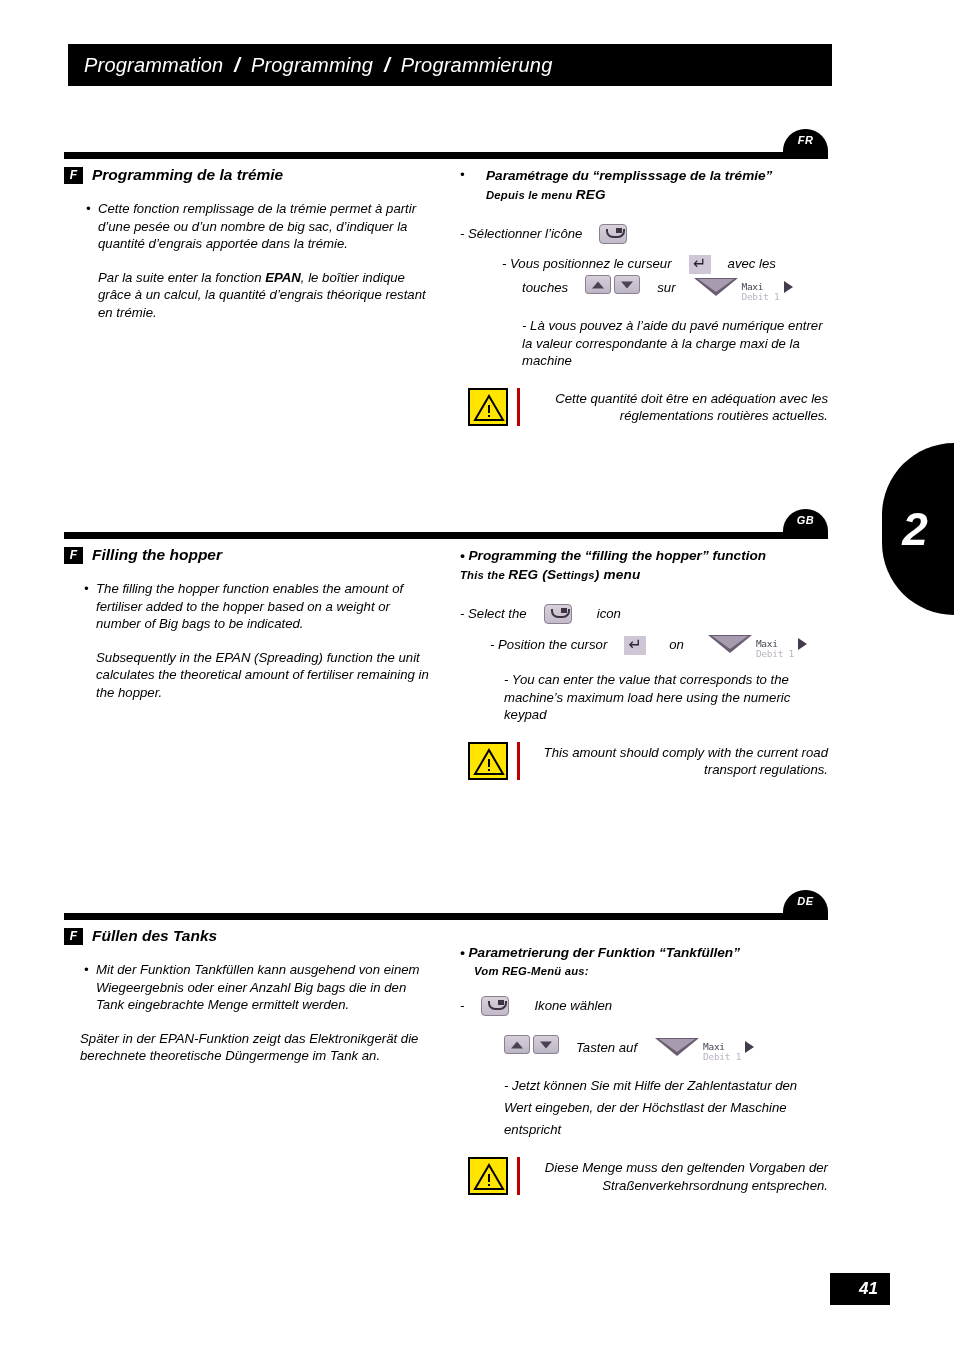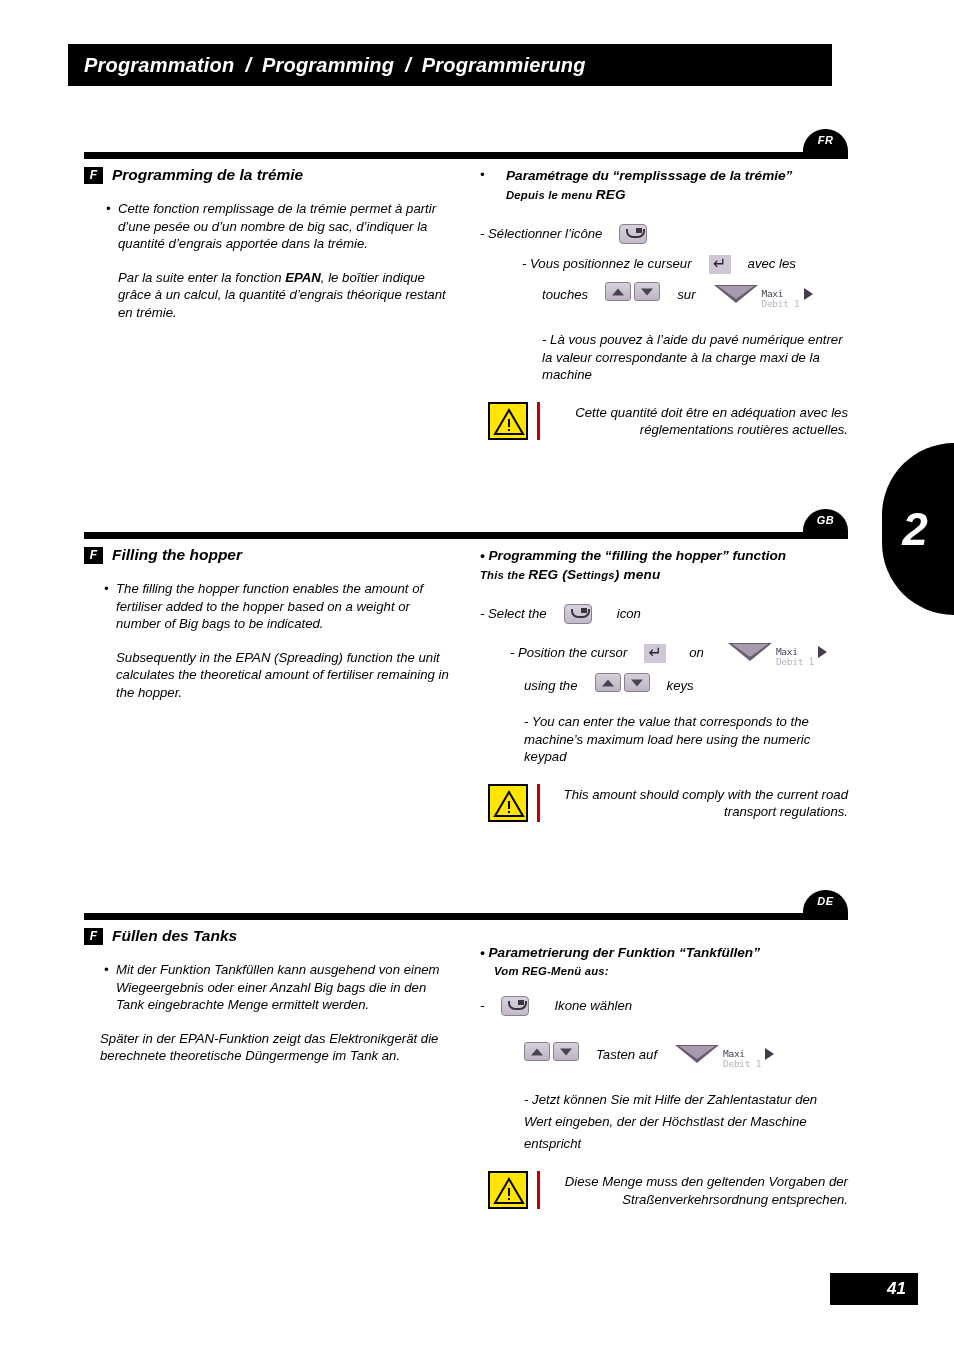--- a/index.html
+++ b/index.html
@@ -14,31 +14,31 @@
   }
 
   
   .titlebar {
     position: absolute; left: 68px; top: 44px;
     width: 764px; height: 42px;
     background: #000;
     display: flex; align-items: center;
   }
   .titlebar .t {
-    color: #fff; font-style: italic; font-weight: bold;
+    color: #fff; font-style: italic; font-weight: normal;
     font-size: 20px; letter-spacing: .2px;
     padding-left: 16px; white-space: pre;
   }
   .titlebar .sep {
     color: #fff; font-style: italic; font-weight: bold; font-size: 20px;
     padding: 0 11px;
   }
 
   
-  .section { position: absolute; left: 84px; width: 764px; }
+  .section { position: absolute; left: 64px; width: 764px; }
   .rule {
     position: absolute; left: 0; top: 0;
     width: 764px; height: 7px; background: #000;
   }
   .langbadge {
     position: absolute; width: 45px; height: 30px;
     background: #000;
     border-radius: 22px 22px 0 0;
     right: 0px; top: -23px;
     color: #fff; font-style: italic; font-weight: bold;
@@ -138,21 +138,21 @@
     content: ""; position: absolute; left: 50%; top: 50%;
     transform: translate(-50%, -50%);
     width: 0; height: 0;
     border-left: 6px solid transparent;
     border-right: 6px solid transparent;
   }
   .icon-arrows .up::before { border-bottom: 7px solid #4a4252; }
   .icon-arrows .down::before { border-top: 7px solid #4a4252; }
 
   .icon-maxi {
-    display: inline-block; vertical-align: middle; margin: 8px 6px;
+    display: inline-block; vertical-align: middle; margin: 0 6px;
     position: relative; width: 104px; height: 24px;
   }
   .icon-maxi .cone {
     position: absolute; left: 0; top: 2px;
     width: 0; height: 0;
     border-left: 22px solid transparent;
     border-right: 22px solid transparent;
     border-top: 18px solid #5c4f63;
     opacity: .92;
   }
@@ -211,21 +211,21 @@
     display: flex; align-items: center; justify-content: center;
   }
   .chapter-tab span {
     font-style: italic; font-weight: bold; font-size: 46px;
     padding-right: 6px;
   }
 
   
   .pagenum {
     position: absolute; left: 830px; top: 1273px;
-    width: 88px; height: 32px; background: #000;
+    width: 60px; height: 32px; background: #000;
     color: #fff; font-style: italic; font-weight: bold; font-size: 17px;
     display: flex; align-items: center; justify-content: flex-end;
     padding-right: 12px;
   }
 </style>
 </head>
 <body>
 
 <div class="titlebar">
   <span class="t">Programmation</span>
@@ -338,27 +338,20 @@
         <span class="w">- Position the cursor</span>
         <span class="icon-enter"></span>
         <span class="w" style="padding:0 6px">on</span>
         <span class="icon-maxi">
           <span class="cone"></span>
           <span class="cone2"></span>
           <span class="lbl">Maxi</span>
           <span class="lbl2">Debit 1</span>
           <span class="tri"></span>
         </span>
-      </div>
-      <div class="step" style="padding-left:44px">
-        <span class="w">using the</span>
-        <span class="icon-arrows">
-          <span class="k up"></span><span class="k down"></span>
-        </span>
-        <span class="w">keys</span>
       </div>
       <div style="height:14px"></div>
       <p class="para" style="padding-left:44px">- You can enter the value that corresponds to the machine’s maximum load here using the numeric keypad</p>
       <div style="height:18px"></div>
       <div class="warn" style="padding-left:8px">
         <div class="warn-sign">
           <svg width="32" height="30" viewBox="0 0 32 30">
             <polygon points="16,3 30,27 2,27" fill="none" stroke="#000" stroke-width="2"></polygon>
             <rect x="15" y="12" width="2" height="8" fill="#000"></rect>
             <rect x="15" y="22" width="2" height="2" fill="#000"></rect>

